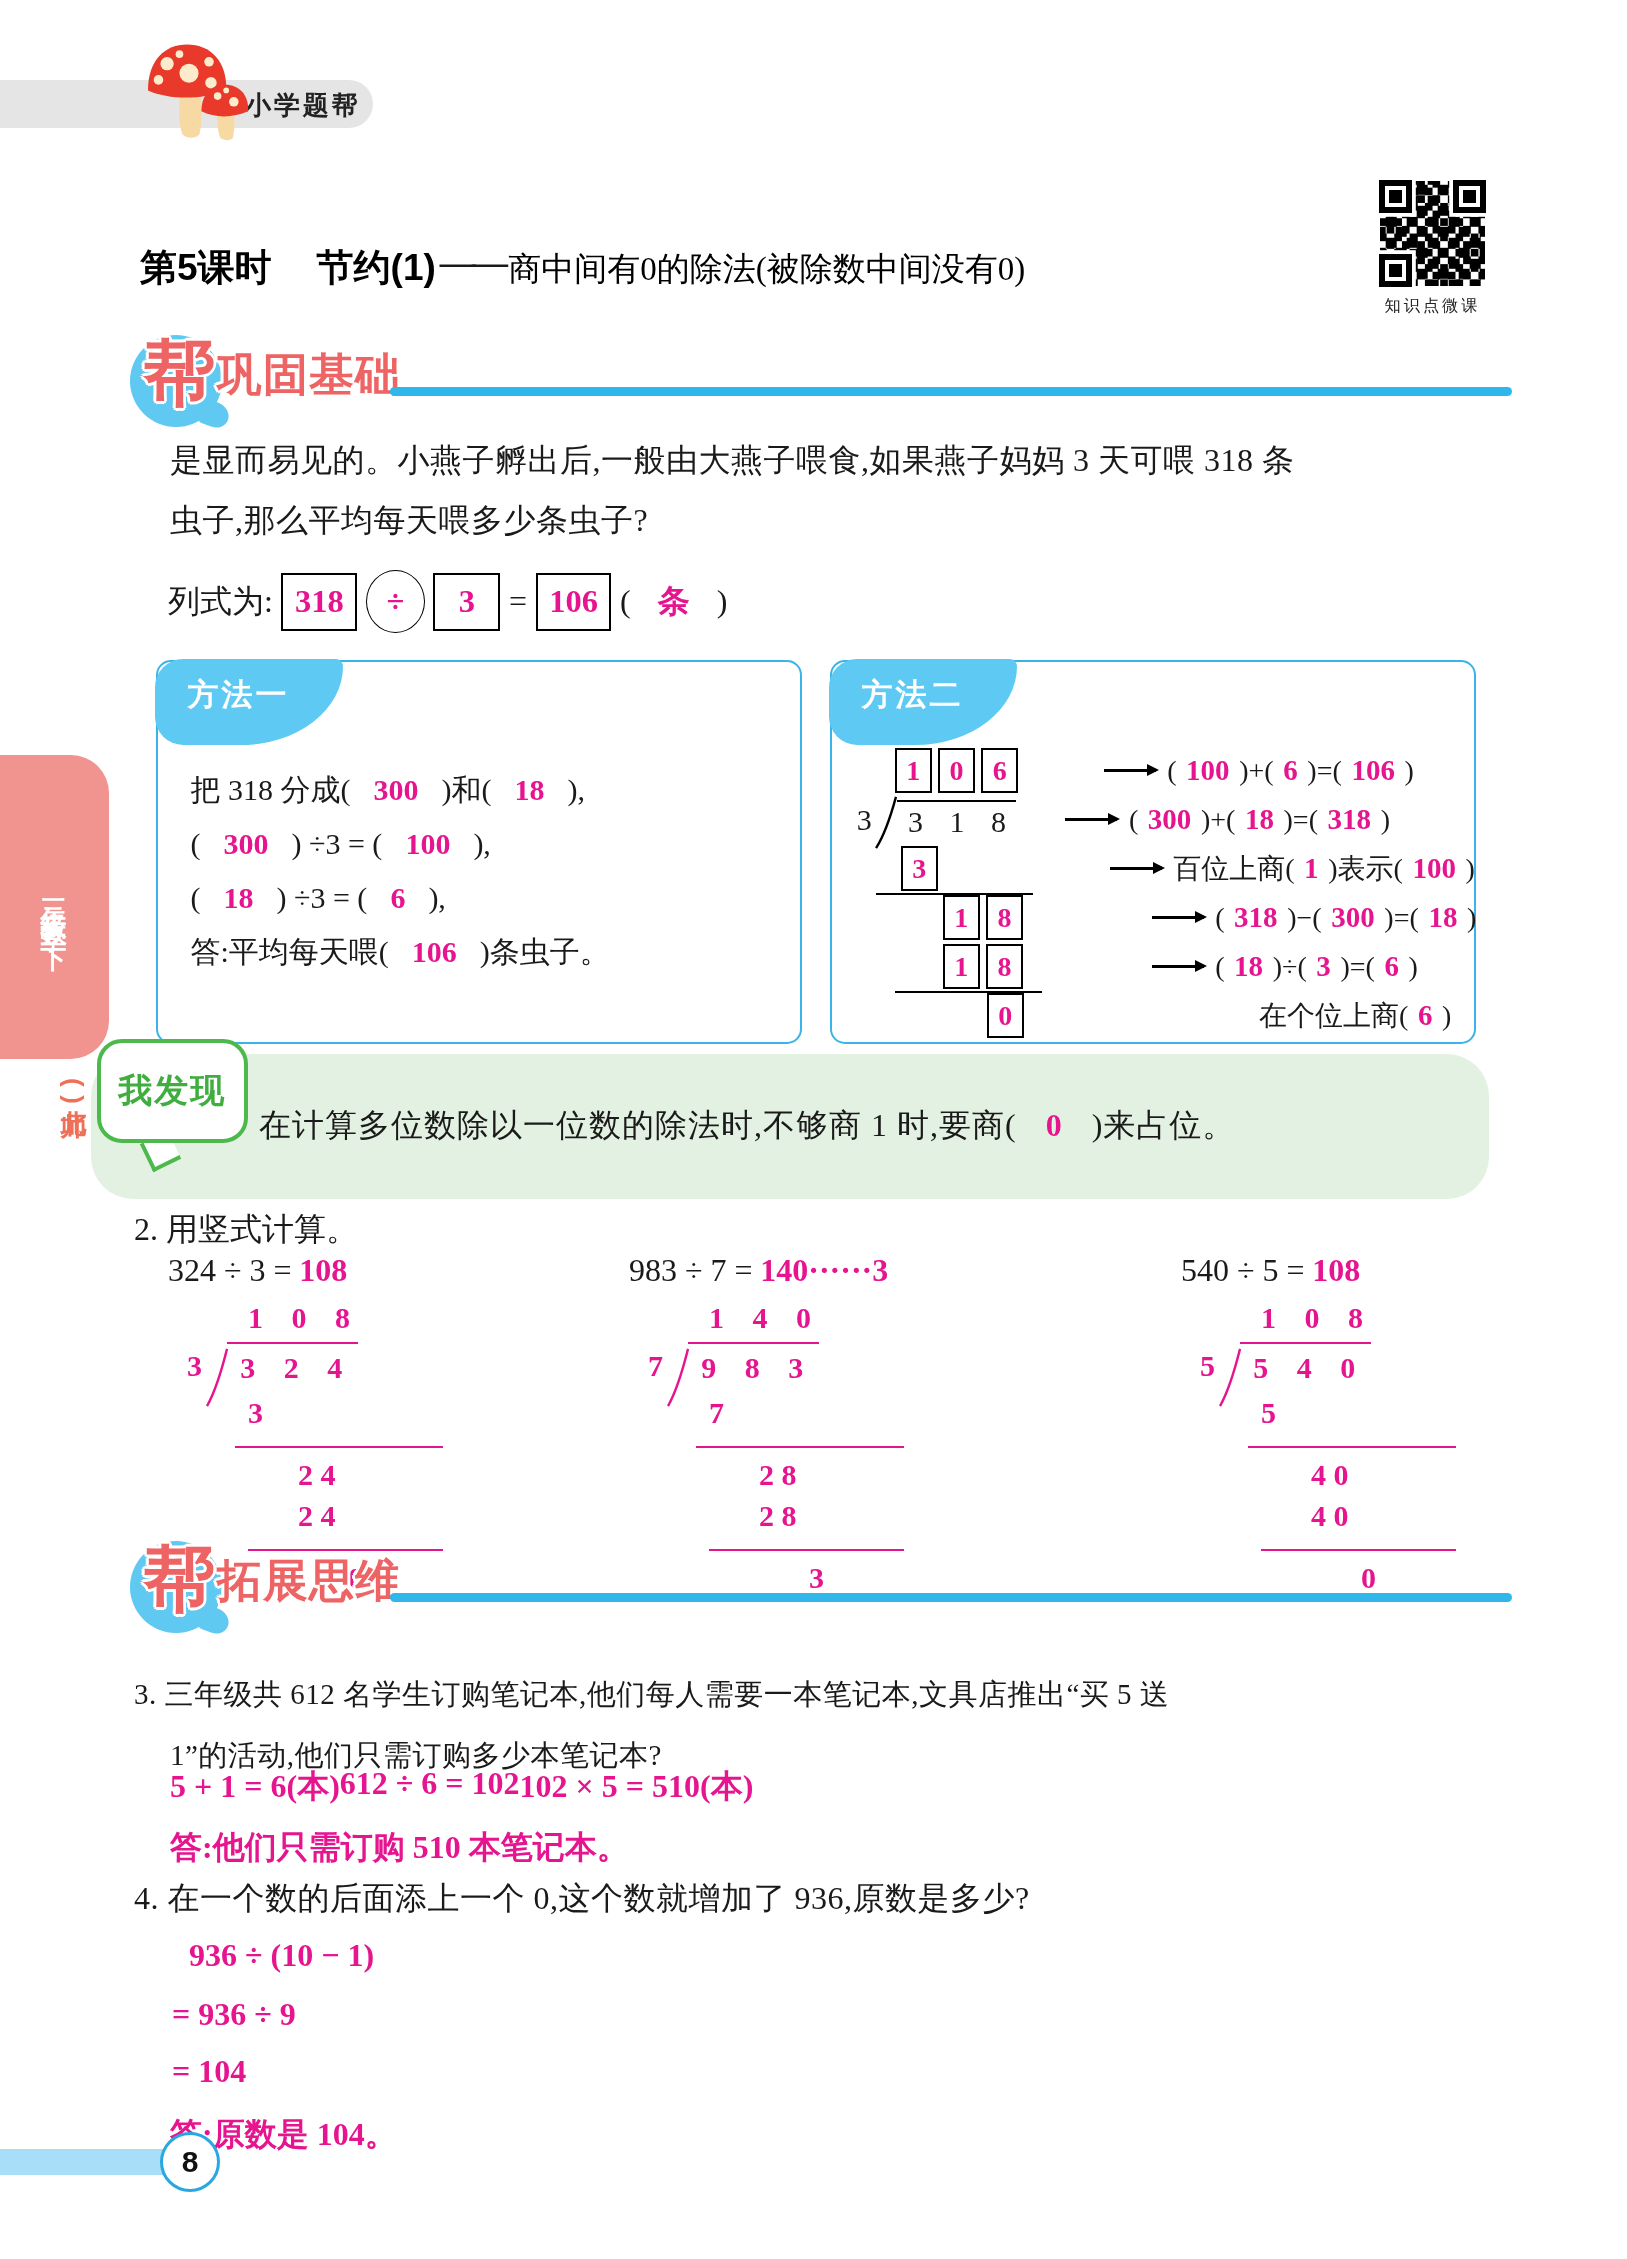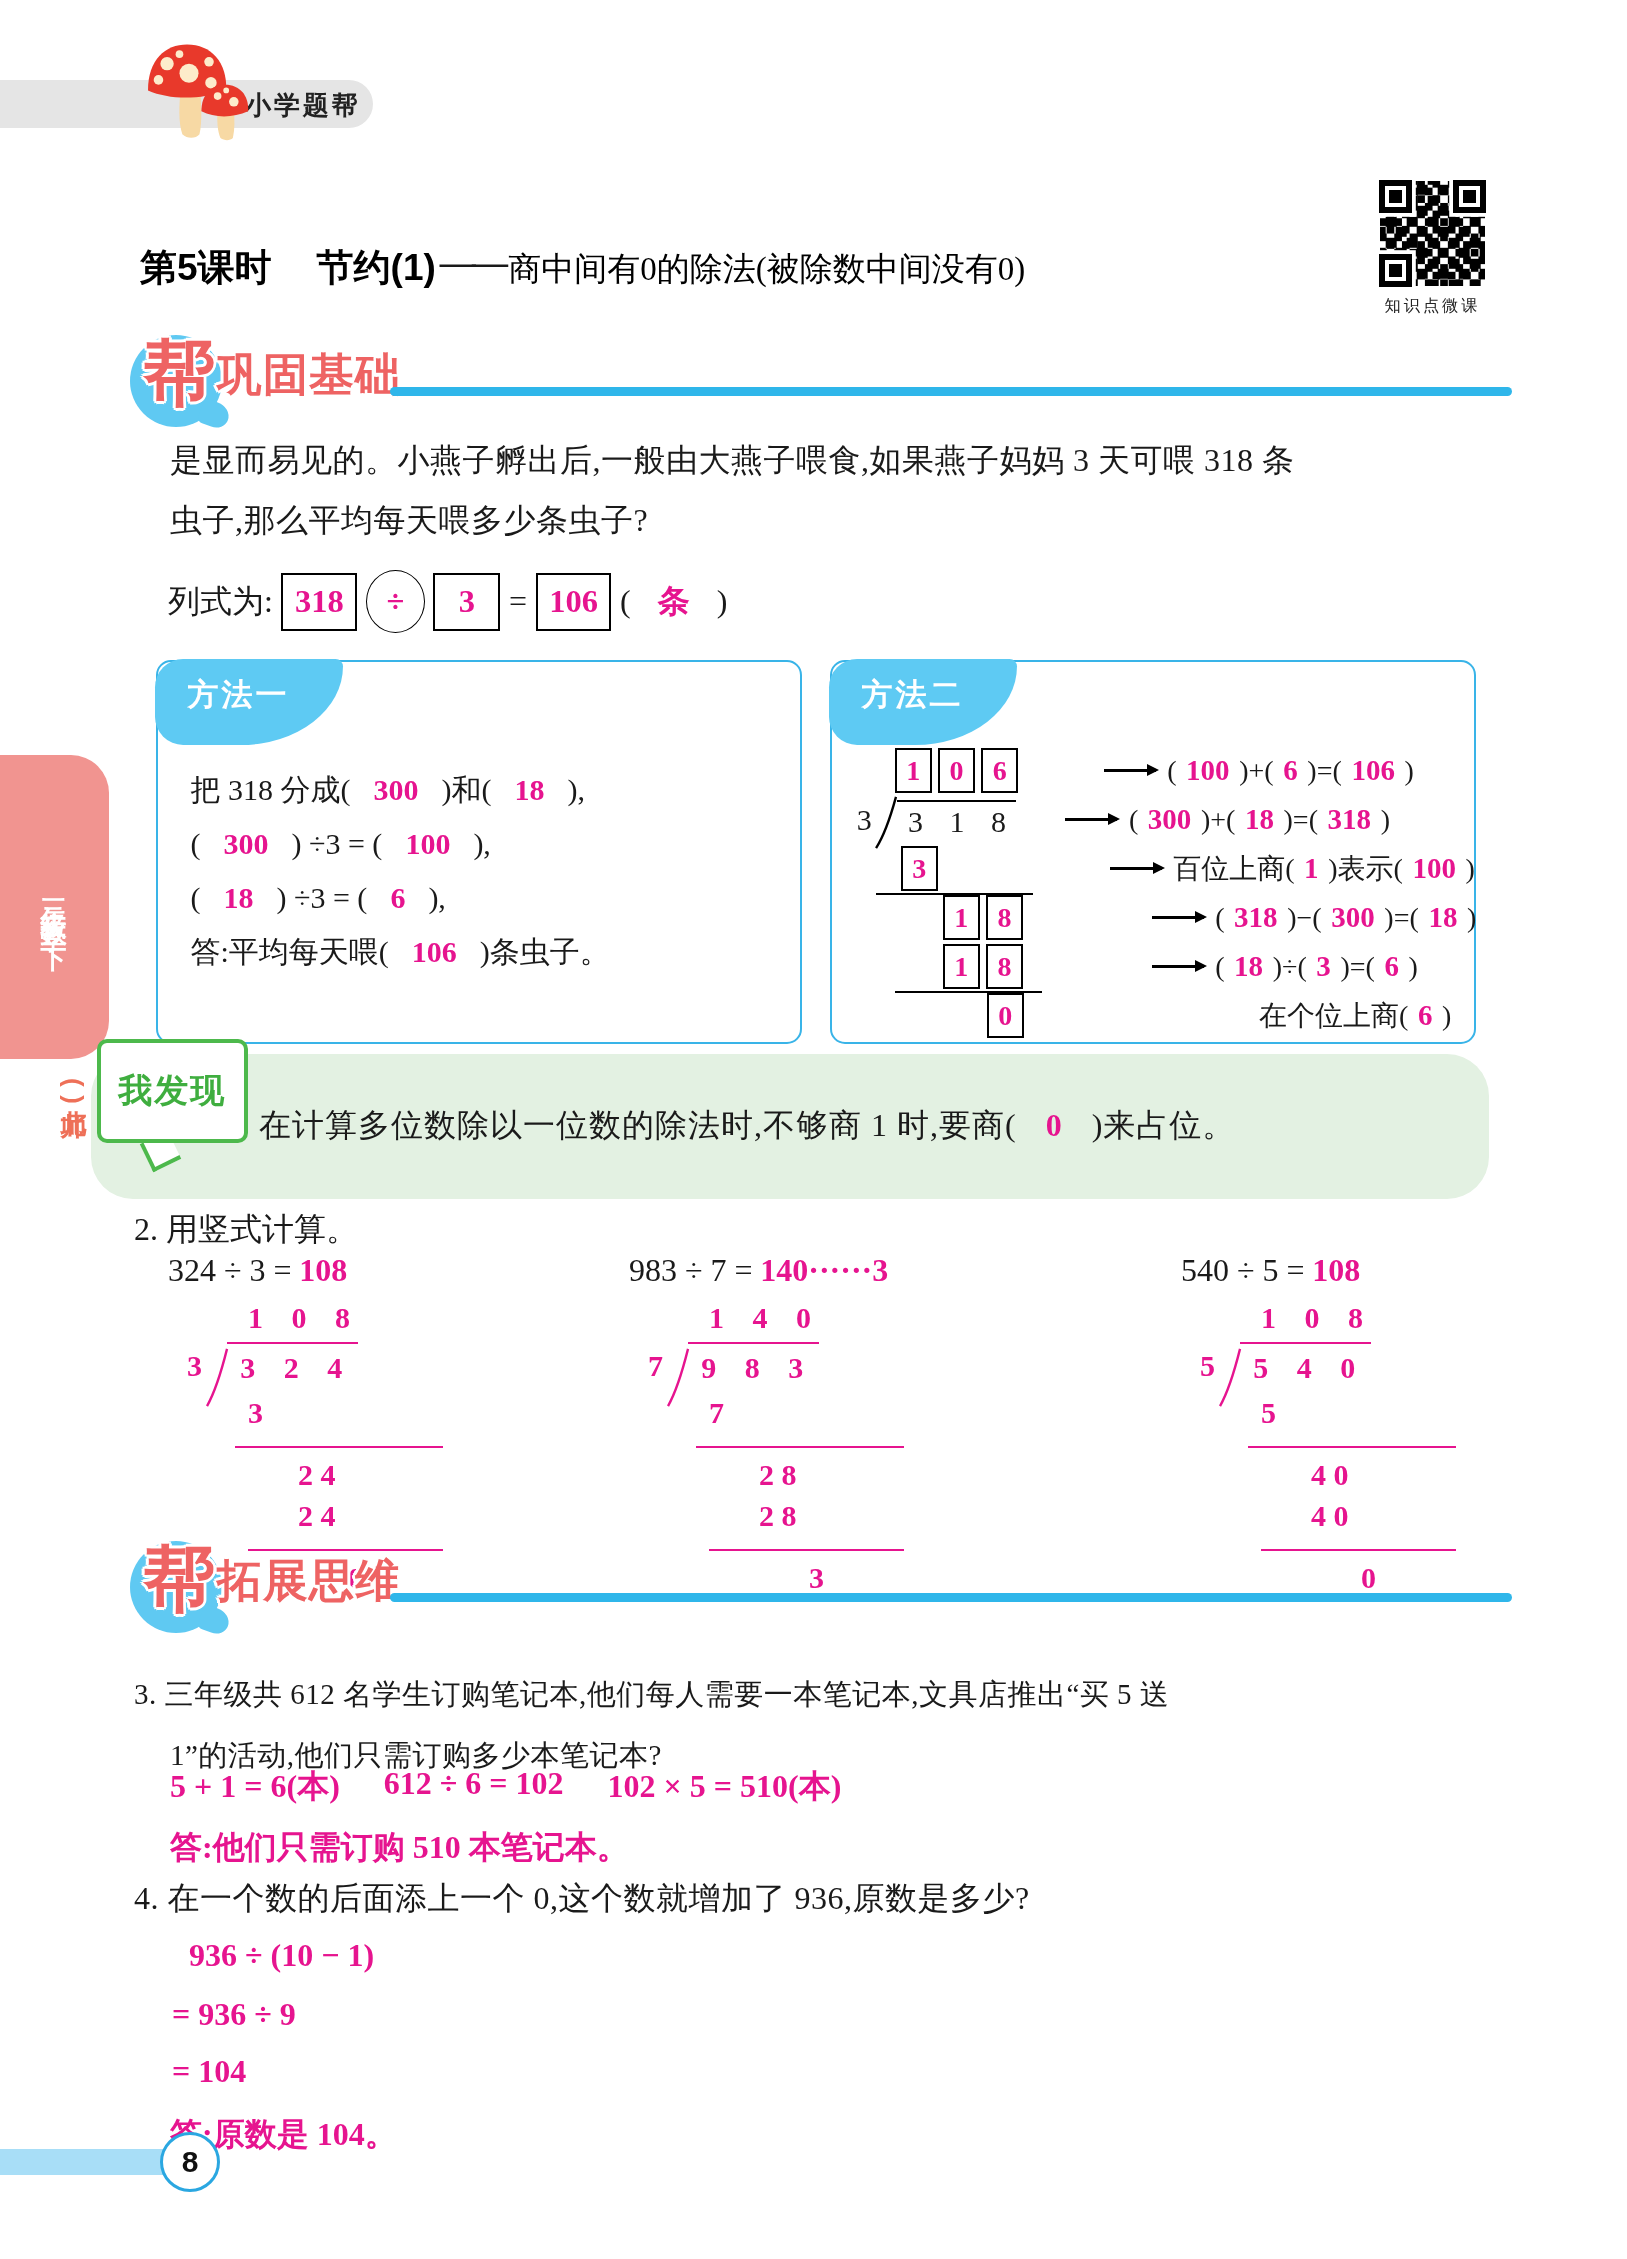--- a/index.html
+++ b/index.html
@@ -76,21 +76,21 @@
   .ul3{position:absolute;left:25px;bottom:-1.9px;width:157px;border-bottom:2.4px solid #000}
   .ul5{position:absolute;left:44px;bottom:-1.9px;width:147px;border-bottom:2.4px solid #000}
   .arw{width:52px;height:2.4px;background:#000;position:relative;margin:0 11.5px 0 5.7px;flex:none}
   .arw::after{content:"";position:absolute;right:-2.9px;top:-5.7px;border-left:12.4px solid #000;border-top:6.7px solid transparent;border-bottom:6.7px solid transparent}
   .sp{width:69px;flex:none}
   .eqt{font-size:28px;white-space:nowrap}
   .pv2{color:#e6148f;font-weight:bold;padding:0 9.6px;font-size:29px}
 
   
   .disc{position:absolute;left:91px;top:1054px;width:1398px;height:145px;background:#e3f1e2;border-radius:42px}
-  .disc-bubble{position:absolute;left:5.7px;top:-15.3px;width:143px;height:96px;background:#fff;border:4.8px solid #4db94c;border-radius:10px;
+  .disc-bubble{position:absolute;left:5.7px;top:-15.3px;width:143px;height:96px;background:#fff;border:4.8px solid #4db94c;border-radius:25px;
                display:flex;align-items:center;justify-content:center;
                font:bold 34px "Liberation Sans","DejaVu Sans",sans-serif;color:#3fae3f;letter-spacing:1.9px;z-index:2}
   .disc-tail{position:absolute;left:54px;top:82px;width:27px;height:27px;background:#fff;border-right:4.8px solid #4db94c;border-bottom:4.8px solid #4db94c;transform:rotate(64deg);z-index:1}
   .disc-text{position:absolute;left:168px;top:50px;font-size:32px;letter-spacing:1px;white-space:nowrap}
   .disc-text .pv{padding:0 29px}
 
   
   .p2-label{position:absolute;left:134px;top:1208px;font-size:32px}
   .divblk{position:absolute;top:1252px;width:449px}
   #d1{left:168px}
@@ -108,21 +108,21 @@
   .ld-l1{height:9.6px!important;border-bottom:2.4px solid currentColor;width:208px;margin:0 0 9.6px 48px}
   .ld-s2,.ld-s3{padding-left:111px}
   .ld-l2{height:9.6px!important;border-bottom:2.4px solid currentColor;width:195px;margin:0 0 9.6px 61px}
   .ld-rem{padding-left:161px}
   .ld-m{height:54px!important}
 
   
   .p3{position:absolute;left:134px;top:1664px;width:1405px;font-size:29px;line-height:61px;letter-spacing:0.5px}
   .p3 .cont{padding-left:36px}
   .pinkline{color:#e6148f;font-weight:bold;font-size:32px;white-space:nowrap}
-  .p3-work{position:absolute;left:170px;top:1765px;display:flex;gap:44px}
+  .p3-work{position:absolute;left:170px;top:1765px;display:flex;}
   .p3-ans{position:absolute;left:170px;top:1826px}
   .p4-line{position:absolute;left:134px;top:1877px;font-size:32px;letter-spacing:0.5px}
   .p4-w1{position:absolute;left:189px;top:1937px}
   .p4-w2{position:absolute;left:172px;top:1996px}
   .p4-w3{position:absolute;left:172px;top:2053px}
   .p4-ans{position:absolute;left:170px;top:2113px}
 
   
   .side-tab{position:absolute;left:0;top:755px;width:109px;height:304px;background:#f19490;border-radius:0 38px 38px 0;
             display:flex;align-items:center;justify-content:center}

